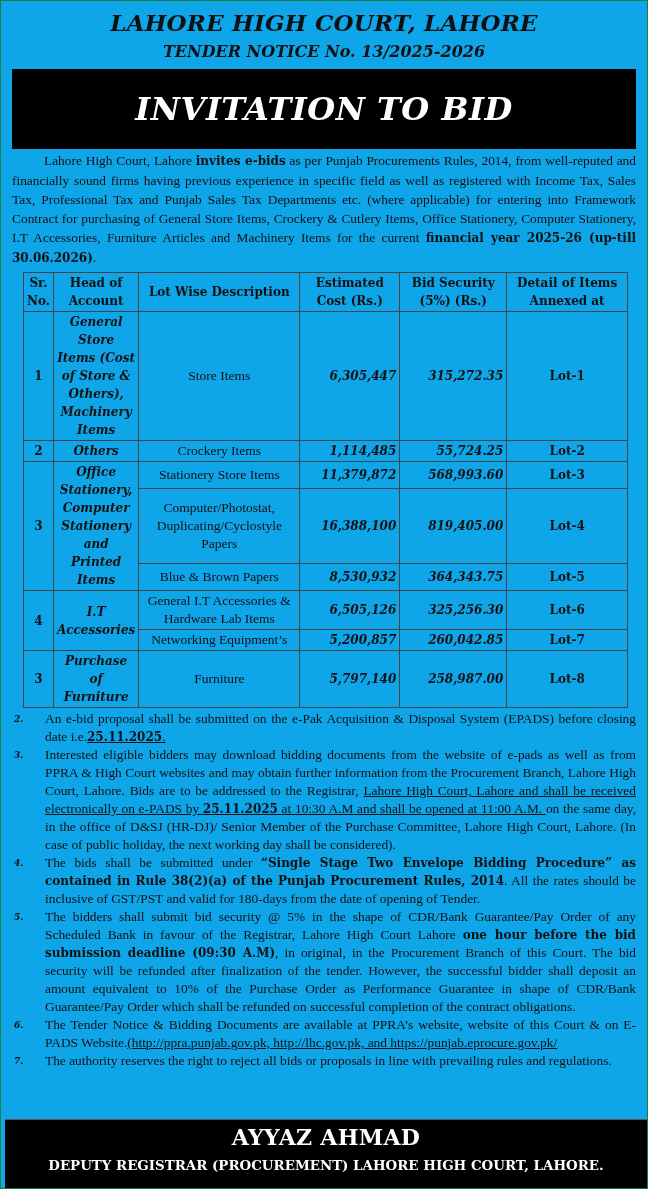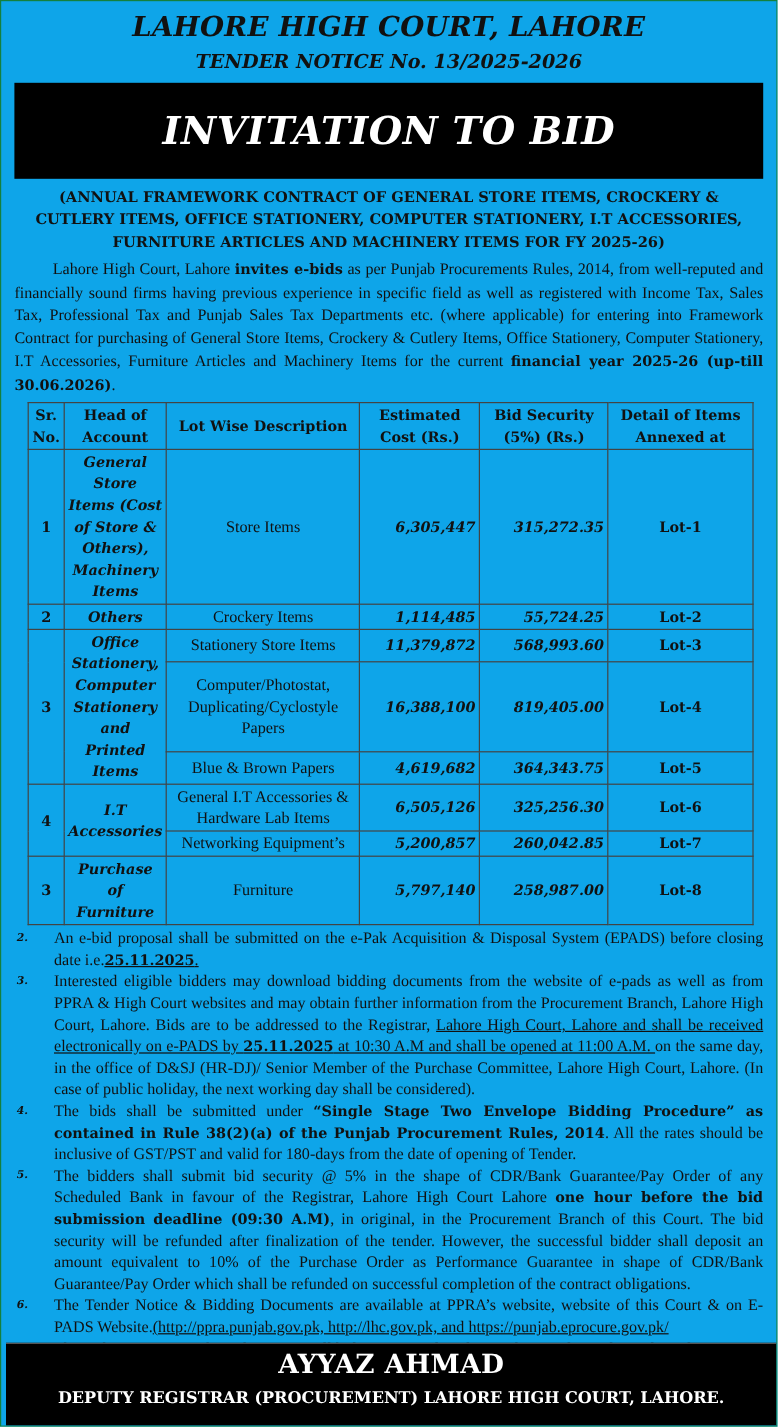--- a/index.html
+++ b/index.html
@@ -71,21 +71,20 @@
 </style>
 </head>
 <body>
 
 <div class="page">
   <div class="title1">LAHORE HIGH COURT, LAHORE</div>
   <div class="title2">TENDER NOTICE No. 13/2025-2026</div>
   <div class="banner">
     <span>INVITATION TO BID</span>
   </div>
-  <div class="subject">(ANNUAL FRAMEWORK CONTRACT OF GENERAL STORE ITEMS, CROCKERY &amp; CUTLERY ITEMS, OFFICE STATIONERY, COMPUTER STATIONERY, I.T ACCESSORIES, FURNITURE ARTICLES AND MACHINERY ITEMS FOR FY 2025-26)</div>
 
   <p class="intro"><span>Lahore High Court, Lahore </span><b>invites e-bids</b><span> as per Punjab Procurements Rules, 2014, from well-reputed and financially sound firms having previous experience in specific field as well as registered with Income Tax, Sales Tax, Professional Tax and Punjab Sales Tax Departments etc. (where applicable) for entering into Framework Contract for purchasing of General Store Items, Crockery &amp; Cutlery Items, Office Stationery, Computer Stationery, I.T Accessories, Furniture Articles and Machinery Items for the current </span><b>financial year 2025-26 (up-till 30.06.2026)</b><span>.</span></p>
 
   <table class="lots">
     <thead>
       <tr>
         <th class="c-sr">Sr. No.</th>
         <th style="width:76px">Head of Account</th>
         <th style="width:161px">Lot Wise Description</th>
         <th style="width:100px">Estimated Cost (Rs.)</th>
@@ -119,21 +118,21 @@
           <td class="c-lot">Lot-3</td>
         </tr>
         <tr>
           <td class="c-desc">Computer/Photostat, Duplicating/Cyclostyle Papers</td>
           <td class="c-cost">16,388,100</td>
           <td class="c-sec">819,405.00</td>
           <td class="c-lot">Lot-4</td>
         </tr>
         <tr>
           <td class="c-desc">Blue &amp; Brown Papers</td>
-          <td class="c-cost">4,619,682</td>
+          <td class="c-cost">8,530,932</td>
           <td class="c-sec">364,343.75</td>
           <td class="c-lot">Lot-5</td>
         </tr>
         <tr>
           <td class="c-sr" rowspan="2">4</td>
           <td class="c-head" rowspan="2">I.T Accessories</td>
           <td class="c-desc">General I.T Accessories &amp; Hardware Lab Items</td>
           <td class="c-cost">6,505,126</td>
           <td class="c-sec">325,256.30</td>
           <td class="c-lot">Lot-6</td>

